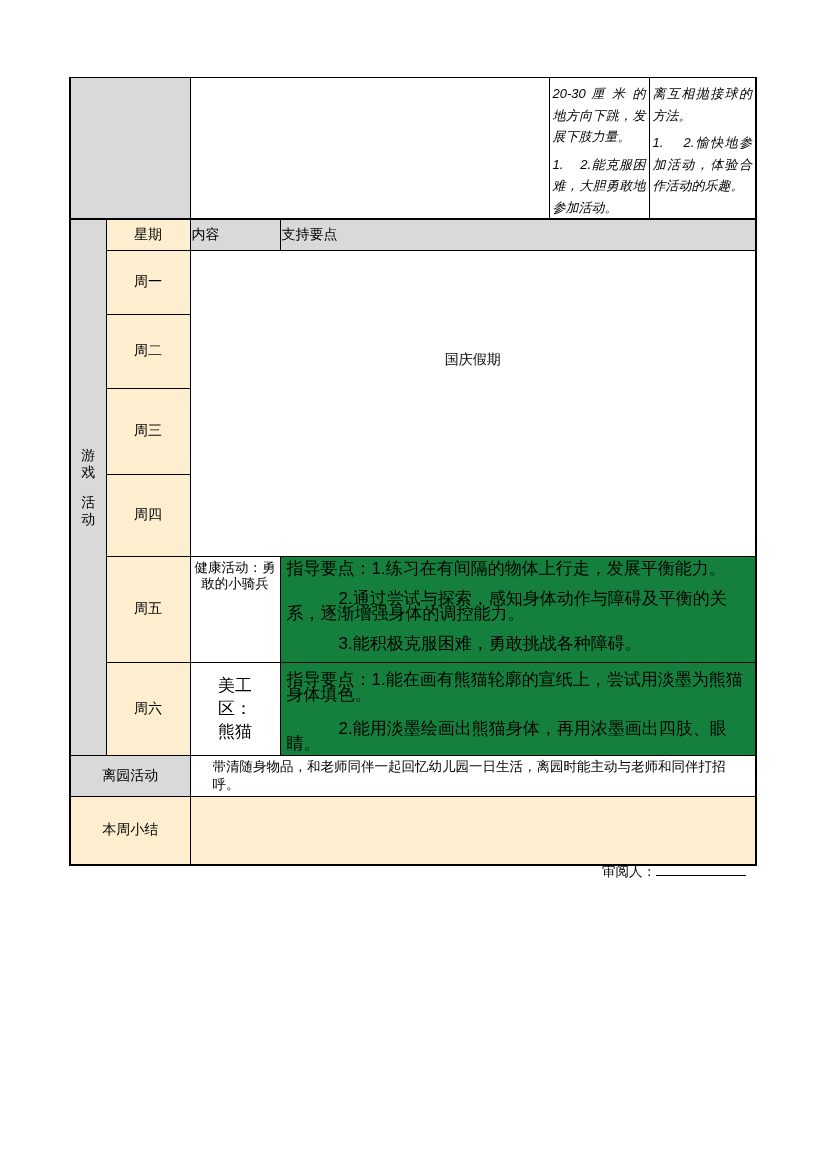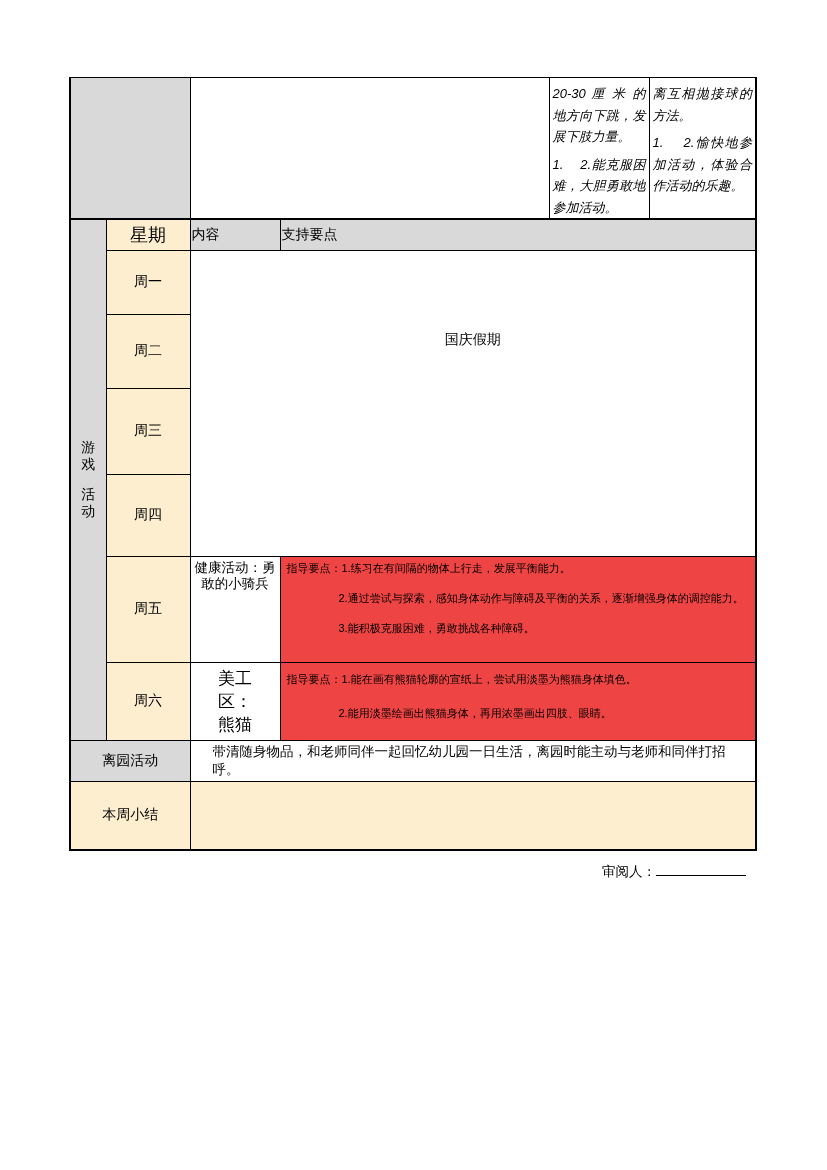--- a/index.html
+++ b/index.html
@@ -14,29 +14,29 @@
   .tbl-top td{vertical-align:top;}
   .cell-gray{background:#D9D9D9;}
   .note{padding:5px 3px;font-size:13px;line-height:21.5px;text-align:justify;}
   .note p{margin:0;white-space:pre-wrap;font-style:italic;}
   .note p + p{margin-top:6px;}
 
   
   .tbl-main{left:69px;top:218px;width:686px;border:2px solid #000;}
   .cream{background:#FDEED0;}
   .hdr{background:#D9D9D9;vertical-align:middle;font-size:14px;}
-  .hdr-week{background:#FDEED0;text-align:center;vertical-align:middle;font-size:18px;}
+  .hdr-week{background:#FDEED0;text-align:center;vertical-align:middle;font-size:14px;}
   .day{text-align:center;vertical-align:middle;font-size:14px;}
   .side{background:#D9D9D9;vertical-align:middle;padding:0;}
   .side-inner{width:16px;margin:0 auto;text-align:center;font-size:14px;line-height:17px;word-break:break-all;}
   .side-gap{display:block;height:13px;}
-  .holiday{vertical-align:top;text-align:center;padding-top:80px;font-size:14px;background:#fff;}
+  .holiday{vertical-align:top;text-align:center;padding-top:100px;font-size:14px;background:#fff;}
   .content-top{vertical-align:top;text-align:center;font-size:13.5px;line-height:16px;padding:3px 4px;background:#fff;}
   .content-mid{vertical-align:middle;text-align:center;font-size:17px;padding:2px 20px;background:#fff;}
-  .points{vertical-align:top;font-size:11px;line-height:15px;padding:4px 6px;background:#ef4444;}
+  .points{vertical-align:top;font-size:17px;line-height:15px;padding:4px 6px;background:#15803d;}
   .points p{margin:0;}
   .points p.ind{text-indent:52px;}
   .points-fri{padding-top:4px;}
   .points-fri p + p{margin-top:15px;}
   .points-sat{padding-top:9px;}
   .points-sat p + p{margin-top:19px;}
   .leave-label{background:#D9D9D9;text-align:center;vertical-align:middle;font-size:14px;}
   .leave-content{vertical-align:middle;font-size:13.5px;padding:2px 22px;background:#fff;}
   .summary-label{background:#FDEED0;text-align:center;vertical-align:middle;font-size:14px;}
   .summary-content{background:#FDEED0;}

